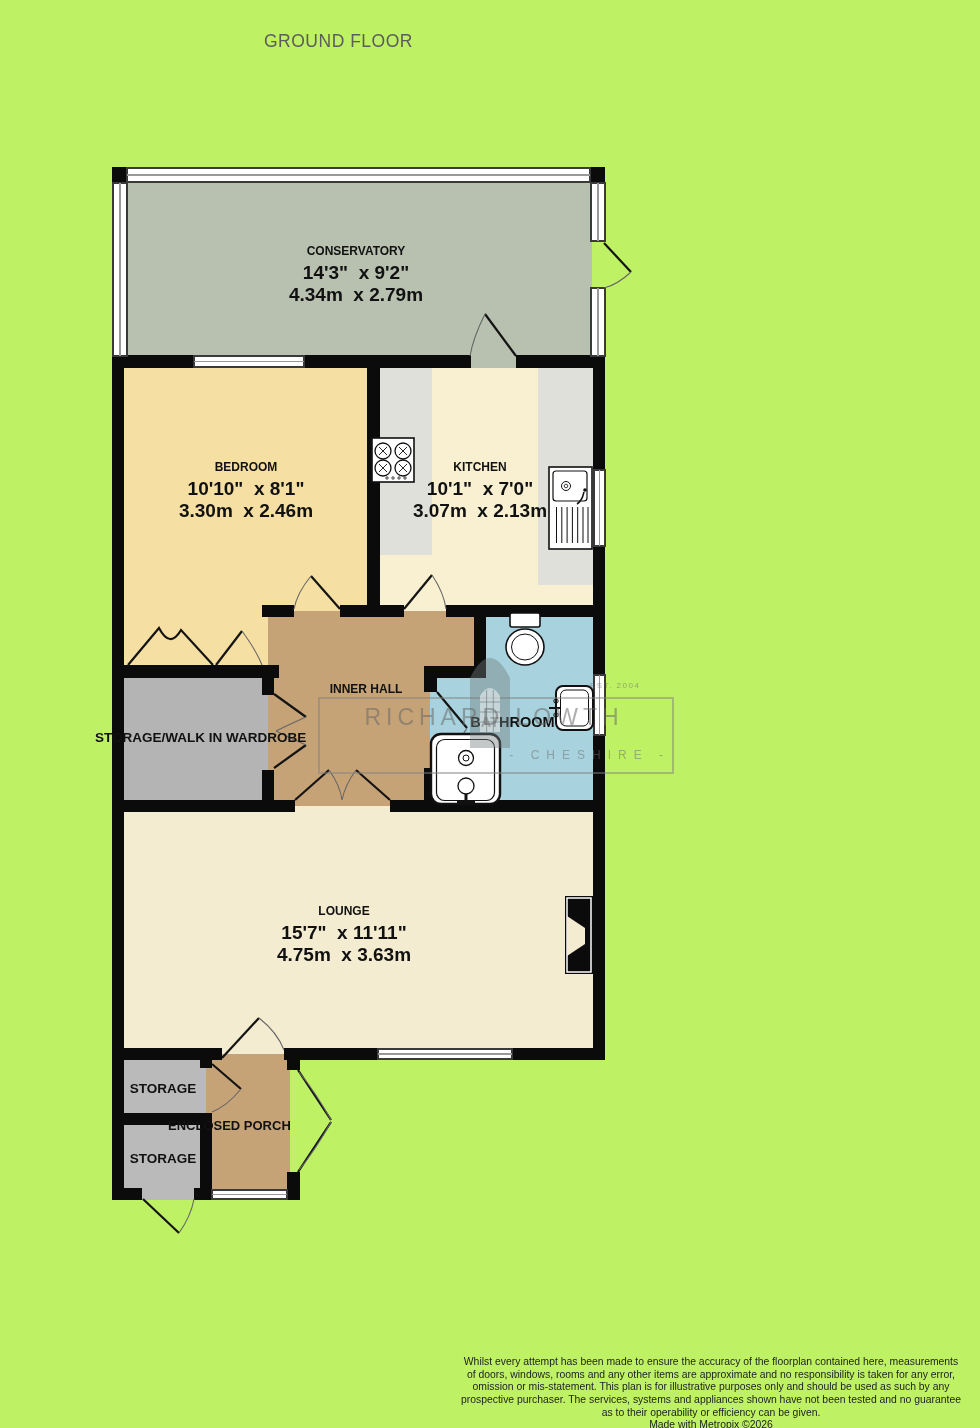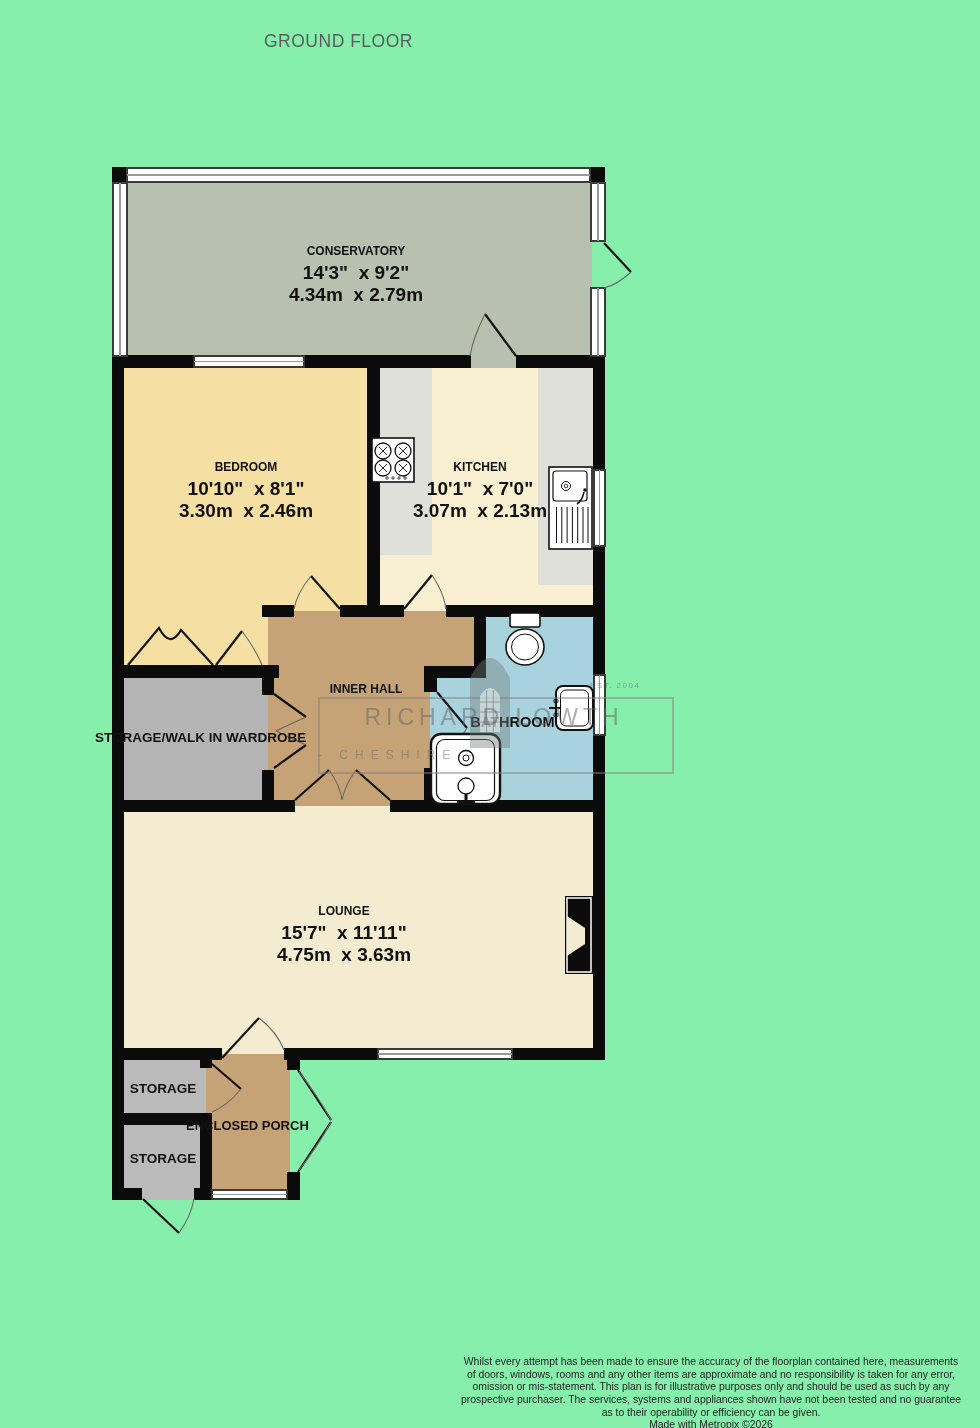--- a/index.html
+++ b/index.html
@@ -1,29 +1,29 @@
 <!DOCTYPE html>
 <html><head>
 <meta charset="utf-8">
 <style>
   html,body{margin:0;padding:0;background:#fff;}
-  .canvas{position:relative;width:980px;height:1428px;background:#86efac;overflow:hidden;
+  .canvas{position:relative;width:980px;height:1428px;background:#bef264;overflow:hidden;
           font-family:"Liberation Sans","DejaVu Sans",sans-serif;}
   .plan{position:absolute;left:0;top:0;}
   .title{position:absolute;left:264px;top:31px;font-size:17.5px;color:#5c5c5c;letter-spacing:.5px;}
   .label{position:absolute;color:#111;font-weight:bold;text-align:center;line-height:22px;pointer-events:none;}
   .label .nm{font-size:12px;}
   .label .dim{font-size:19px;white-space:pre;}
   .small-label{position:absolute;color:#111;font-weight:bold;white-space:nowrap;pointer-events:none;}
   
   .wm-box{position:absolute;left:318px;top:697px;width:352px;height:73px;
           border:2px solid rgba(130,130,130,.5);pointer-events:none;}
   .wm-brand{position:absolute;left:318px;top:704px;width:352px;text-align:center;
             font-size:23px;letter-spacing:5px;color:rgba(100,100,100,.52);pointer-events:none;}
-  .wm-region{position:absolute;left:318px;top:748px;width:352px;text-align:left;
+  .wm-region{position:absolute;left:318px;top:748px;width:352px;text-align:right;
              font-size:12px;letter-spacing:7px;color:rgba(110,110,110,.5);pointer-events:none;}
   .wm-est{position:absolute;left:546px;top:681px;font-size:8px;letter-spacing:1.5px;
           color:rgba(105,105,105,.55);pointer-events:none;margin-left:44px;}
   .wm-logo{position:absolute;left:462px;top:650px;pointer-events:none;}
   .footer{position:absolute;left:450px;top:1356px;width:522px;text-align:center;
           font-size:10.4px;line-height:1.22;color:#1e1e1e;}
   .footer div{display:block;}
 </style>
 </head>
 <body>
@@ -255,21 +255,21 @@
   <div class="label" style="left:194px;top:900px;width:300px;">
     <div class="nm">LOUNGE</div>
     <div class="dim">15'7"  x 11'11"</div>
     <div class="dim">4.75m  x 3.63m</div>
   </div>
 
   <div class="small-label" style="left:122px;top:1081px;width:82px;text-align:center;font-size:13.5px;">STORAGE</div>
 
   <div class="small-label" style="left:122px;top:1151px;width:82px;text-align:center;font-size:13.5px;">STORAGE</div>
 
-  <div class="small-label" style="left:186px;top:1118px;font-size:13px;">ENCLOSED PORCH</div>
+  <div class="small-label" style="left:168px;top:1118px;font-size:13px;">ENCLOSED PORCH</div>
 
   <div class="wm-box"></div>
   <svg class="wm-logo" width="60" height="100">
     <path d="M8,98 L8,28 Q18,8 28,8 Q38,8 48,28 L48,98 Z" fill="rgba(115,125,125,0.42)"></path>
     <path d="M18,82 L18,46 Q23,38 28,38 Q33,38 38,46 L38,82 Z" fill="rgba(240,245,245,0.55)"></path>
     <path d="M24.6,40 V82 M31.3,40 V82 M18,52 H38 M18,62 H38 M18,72 H38" stroke="rgba(90,100,100,0.5)" stroke-width="1" fill="none"></path>
   </svg>
   <div class="wm-brand">RICHARD LOWTH</div>
   <div class="wm-region">- CHESHIRE -</div>
   <div class="wm-est">EST. 2004</div>

